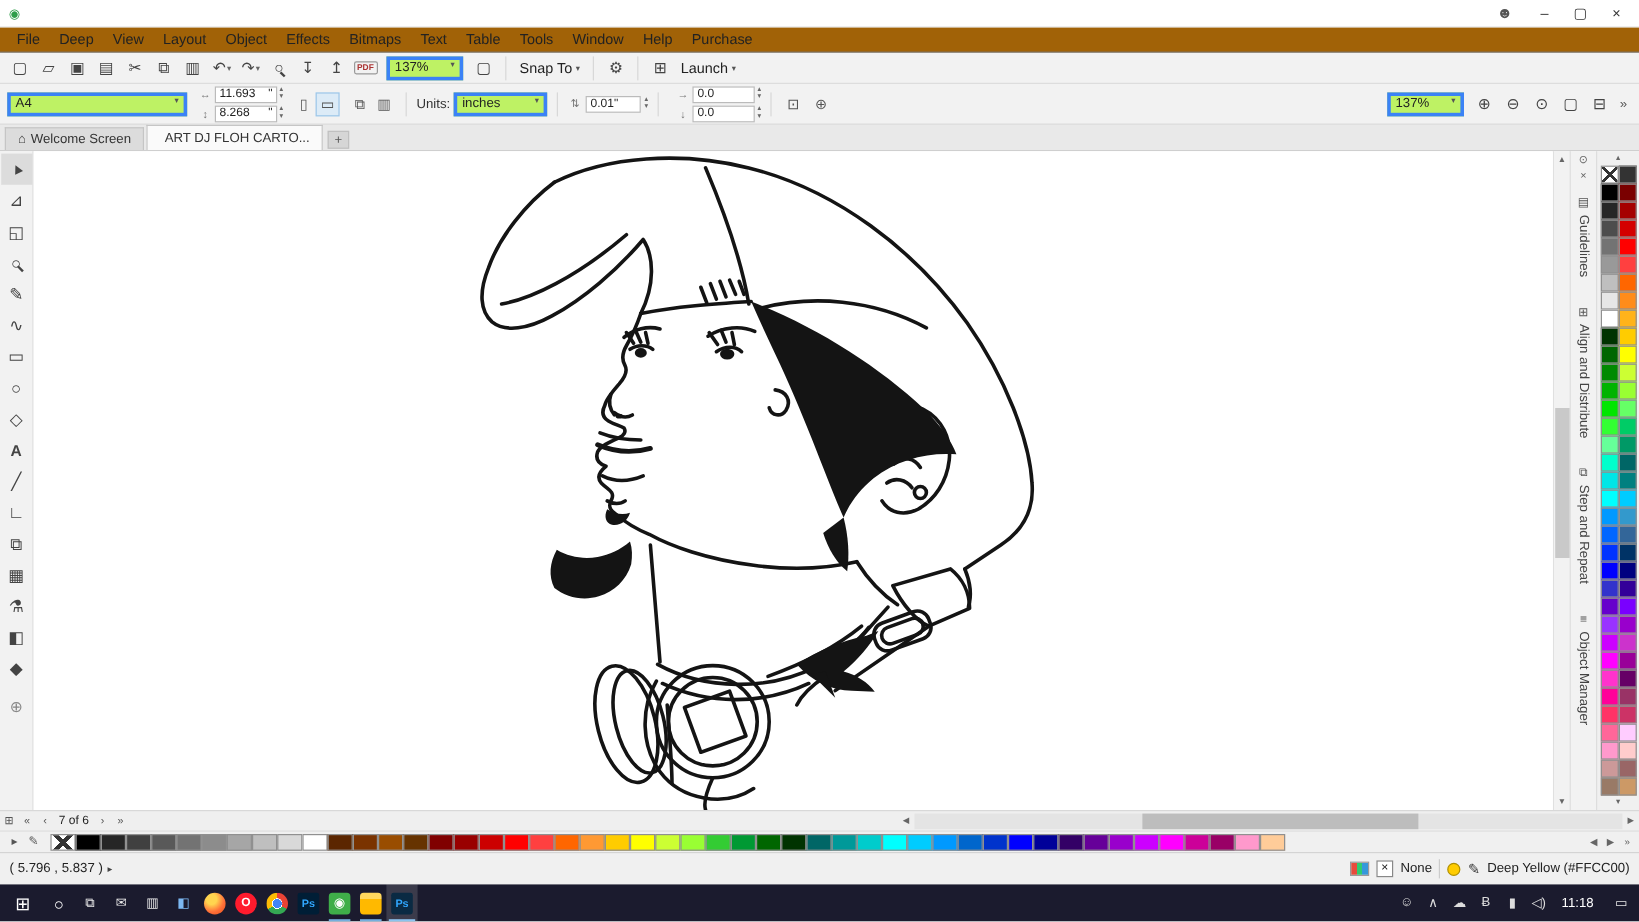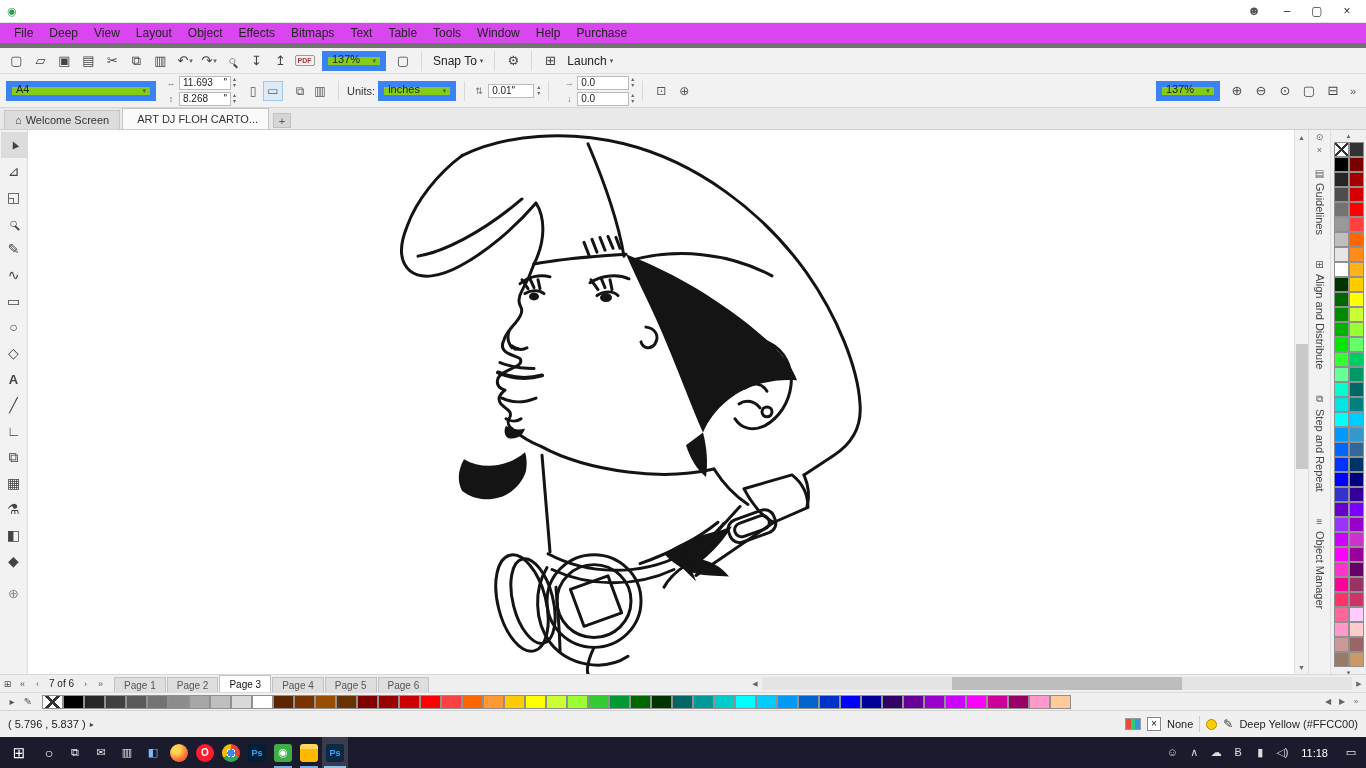--- a/index.html
+++ b/index.html
@@ -9,32 +9,32 @@
 
 
 .titlebar{flex:0 0 22px;background:#fff;display:flex;align-items:center;padding:0 4px;border-bottom:1px solid #e3e3e3}
 .appicon{width:16px;text-align:center;color:#2e9e49;font-size:11px}
 .title{font-size:12px;color:#333;margin-left:4px;white-space:nowrap;overflow:hidden}
 .tspacer{flex:1}
 .wctl{width:30px;text-align:center;font-size:12px;color:#333;height:22px;line-height:22px}
 .signin{color:#555;font-size:13px;margin-right:8px;width:20px}
 
 
-.menubar{flex:0 0 20px;background:#d946ef;display:flex;align-items:center;padding-left:6px;border-bottom:5px solid #737373}
+.menubar{flex:0 0 20px;background:#a16207;display:flex;align-items:center;padding-left:6px;border-bottom:1px solid #737373}
 .menu-item{font-size:12px;color:#222;padding:0 8px;height:20px;line-height:20px}
 
 
 .toolbar{flex:0 0 26px;background:#f2f2f2;display:flex;align-items:center;padding:0 6px;border-bottom:1px solid #ddd;gap:2px}
 .tbicons{display:flex;align-items:center;gap:2px}
 .tbtn{min-width:22px;height:22px;display:inline-flex;align-items:center;justify-content:center;color:#444;font-size:13px}
 .tbtn .caret{font-size:7px;color:#666;margin-left:1px}
 .pdf-icon .g{font-size:7px;font-weight:bold;border:1px solid #999;padding:1px 2px;border-radius:2px;color:#a33}
 .search-content-icon .g{position:relative}
 .search-content-icon .g::after{content:"";position:absolute;right:-2px;bottom:1px;width:5px;height:2px;background:#444;transform:rotate(45deg)}
-.combo{height:20px;background:#84cc16;border:6px solid #3b82f6;display:flex;align-items:flex-end;padding:0 4px;font-size:11px;color:#222}
+.combo{height:20px;background:#bef264;border:3px solid #3b82f6;display:flex;align-items:flex-start;padding:0 4px;font-size:11px;color:#222}
 .zoomcombo{width:64px;justify-content:space-between;margin:0 4px}
 .caret{font-size:7px;color:#555}
 .sep{width:1px;height:20px;background:#d8d8d8;margin:0 5px}
 .snapto,.launch{display:flex;align-items:center;font-size:12px;color:#222;gap:3px;padding:0 4px}
 
 
 .propbar{flex:0 0 34px;background:#f2f2f2;display:flex;align-items:center;padding:0 6px;border-bottom:1px solid #d6d6d6;gap:3px;font-size:11px;color:#333}
 .pagesize{width:150px;justify-content:space-between}
 .whstack{display:flex;flex-direction:column;gap:1px;margin-left:6px}
 .whrow{display:flex;align-items:center;gap:2px;height:15px}
@@ -617,41 +617,20 @@
     </div>
   </div>
 
   <div class="pagebar">
     <span class="pnbtn">⊞</span>
     <span class="pnbtn">«</span>
     <span class="pnbtn">‹</span>
     <span class="pginfo">7 of 6</span>
     <span class="pnbtn">›</span>
     <span class="pnbtn">»</span>
-    <div class="ptabs">
-
-    <div class="ptab page-tab-1">
-          <span>Page 1</span>
-        </div>
-        <div class="ptab page-tab-2">
-          <span>Page 2</span>
-        </div>
-        <div class="ptab page-tab-3 active">
-          <span>Page 3</span>
-        </div>
-        <div class="ptab page-tab-4">
-          <span>Page 4</span>
-        </div>
-        <div class="ptab page-tab-5">
-          <span>Page 5</span>
-        </div>
-        <div class="ptab page-tab-6">
-          <span>Page 6</span>
-        </div>
-      </div>
     <div class="hscroll">
       <span class="hbtn">◀</span>
       <div class="htrack">
           <div class="hthumb"></div>
         </div>
       <span class="hbtn">▶</span>
     </div>
   </div>
 
   <div class="bpalette">

